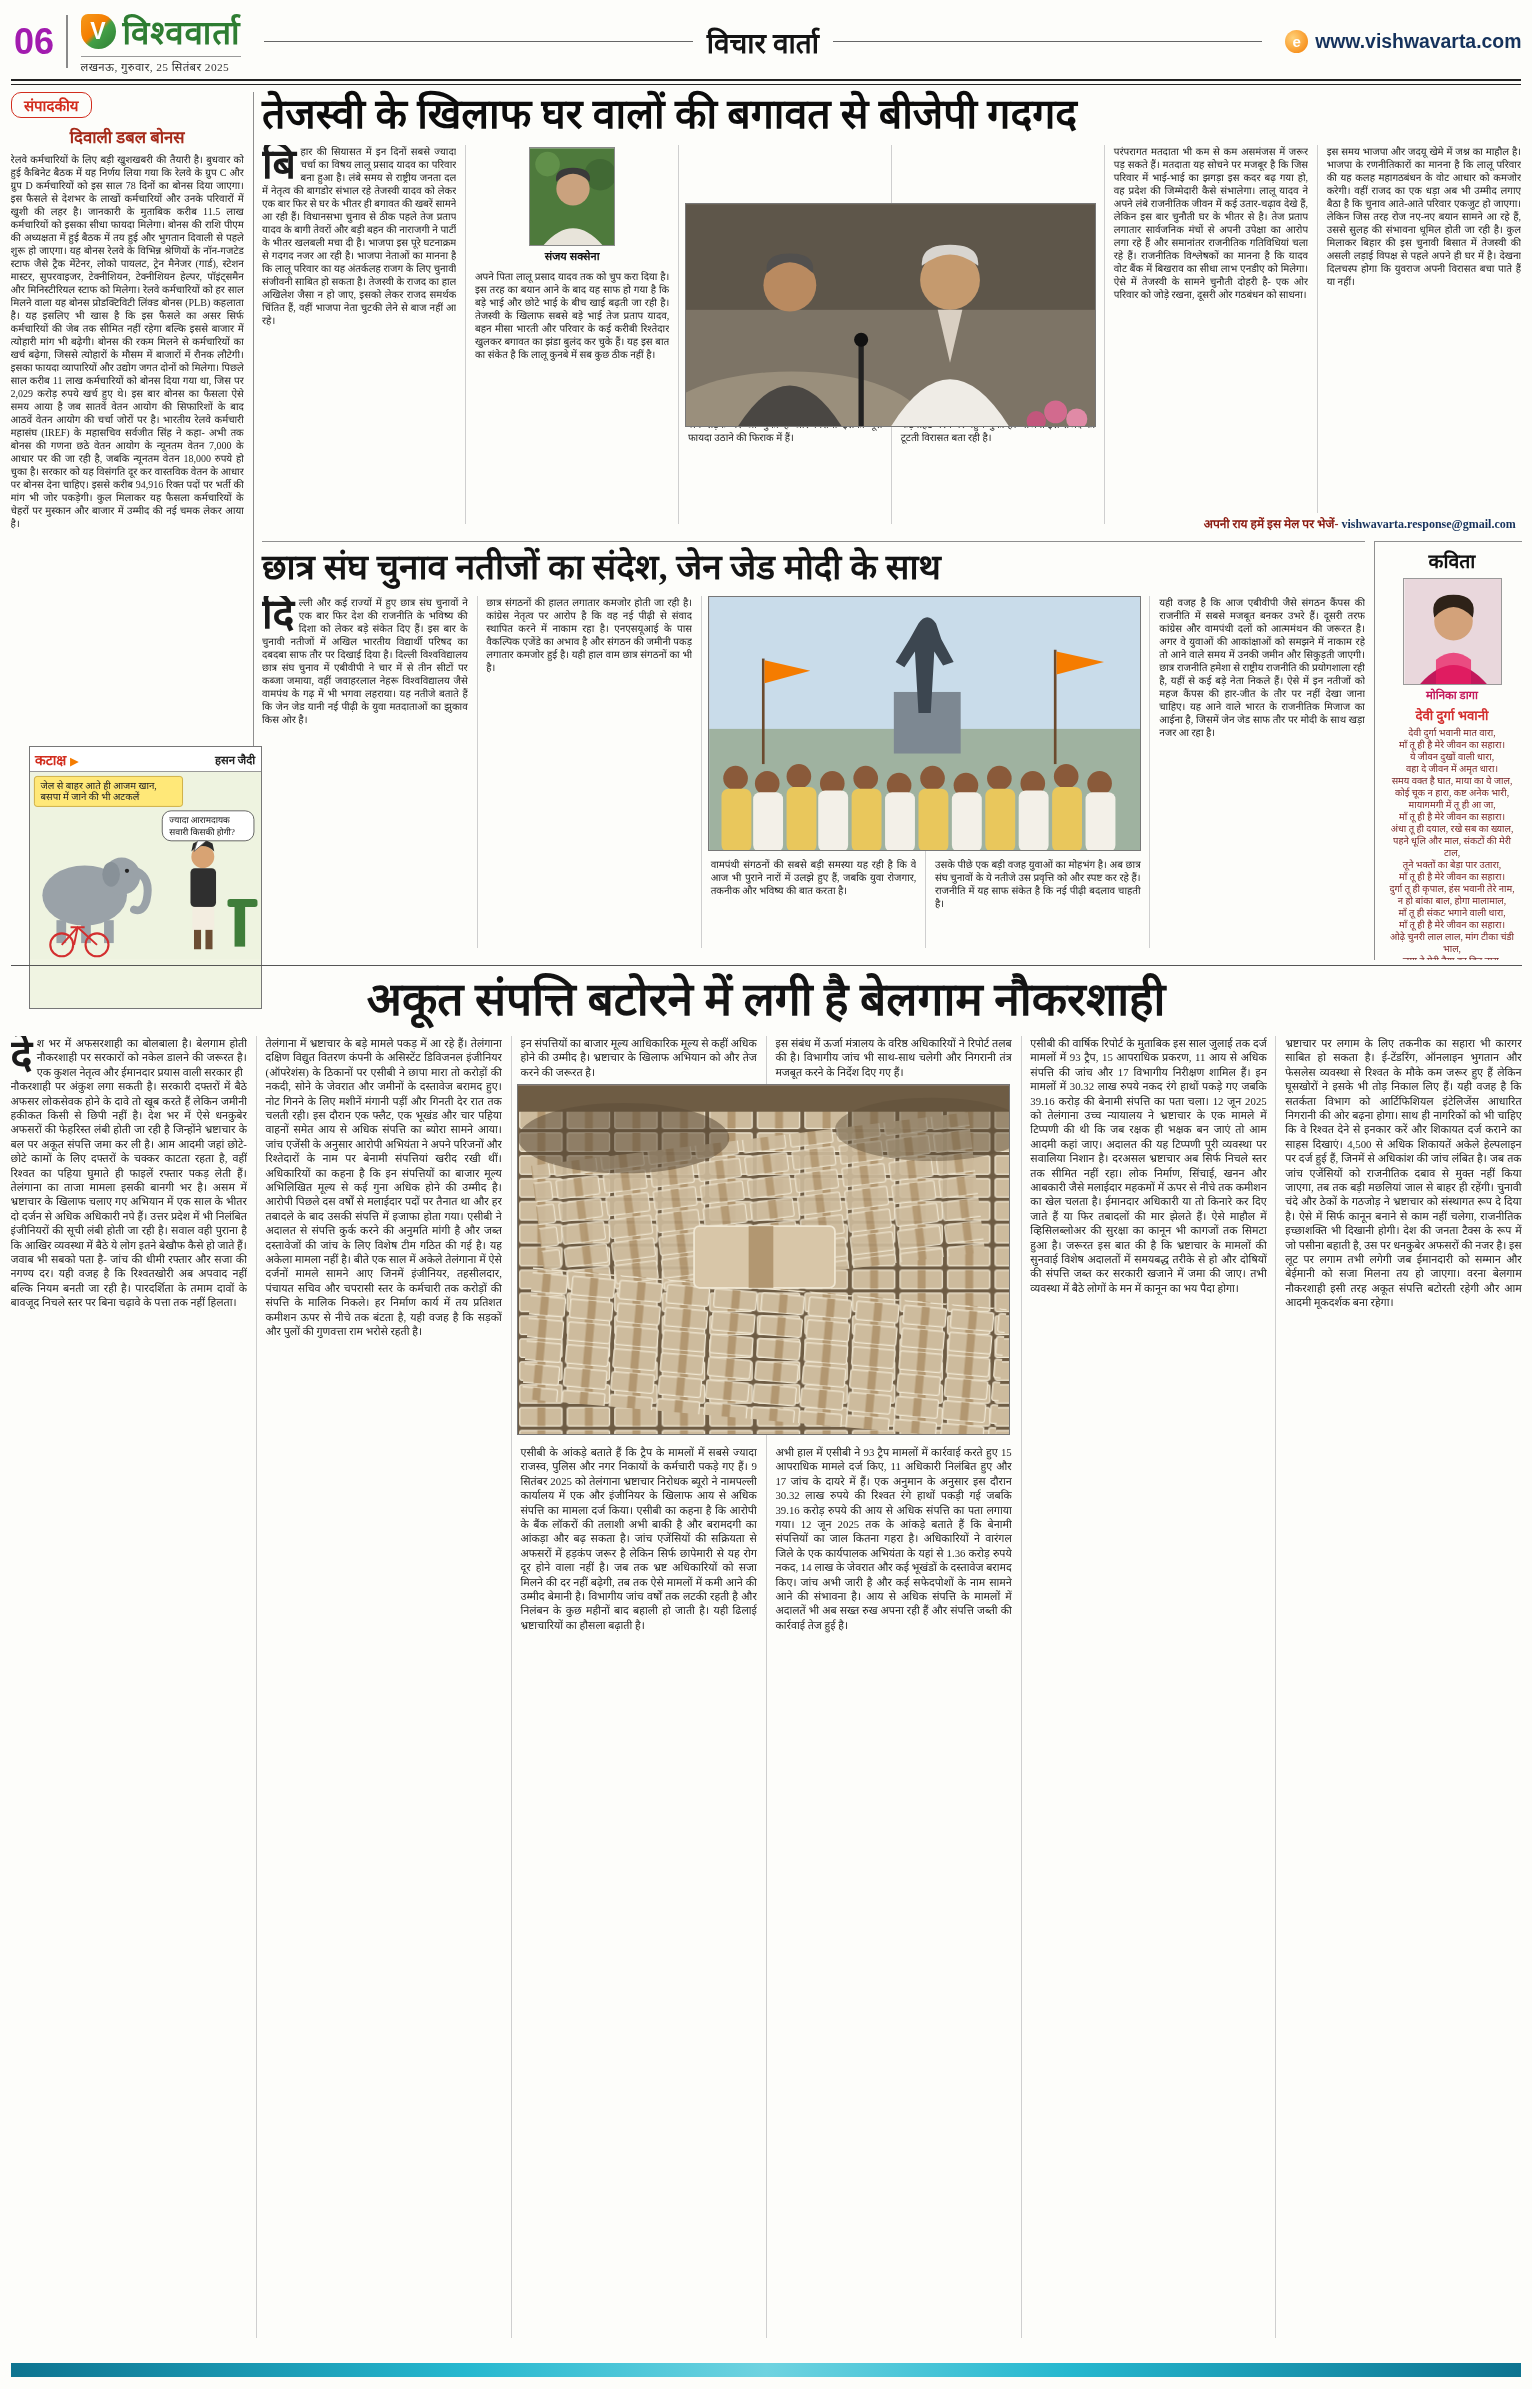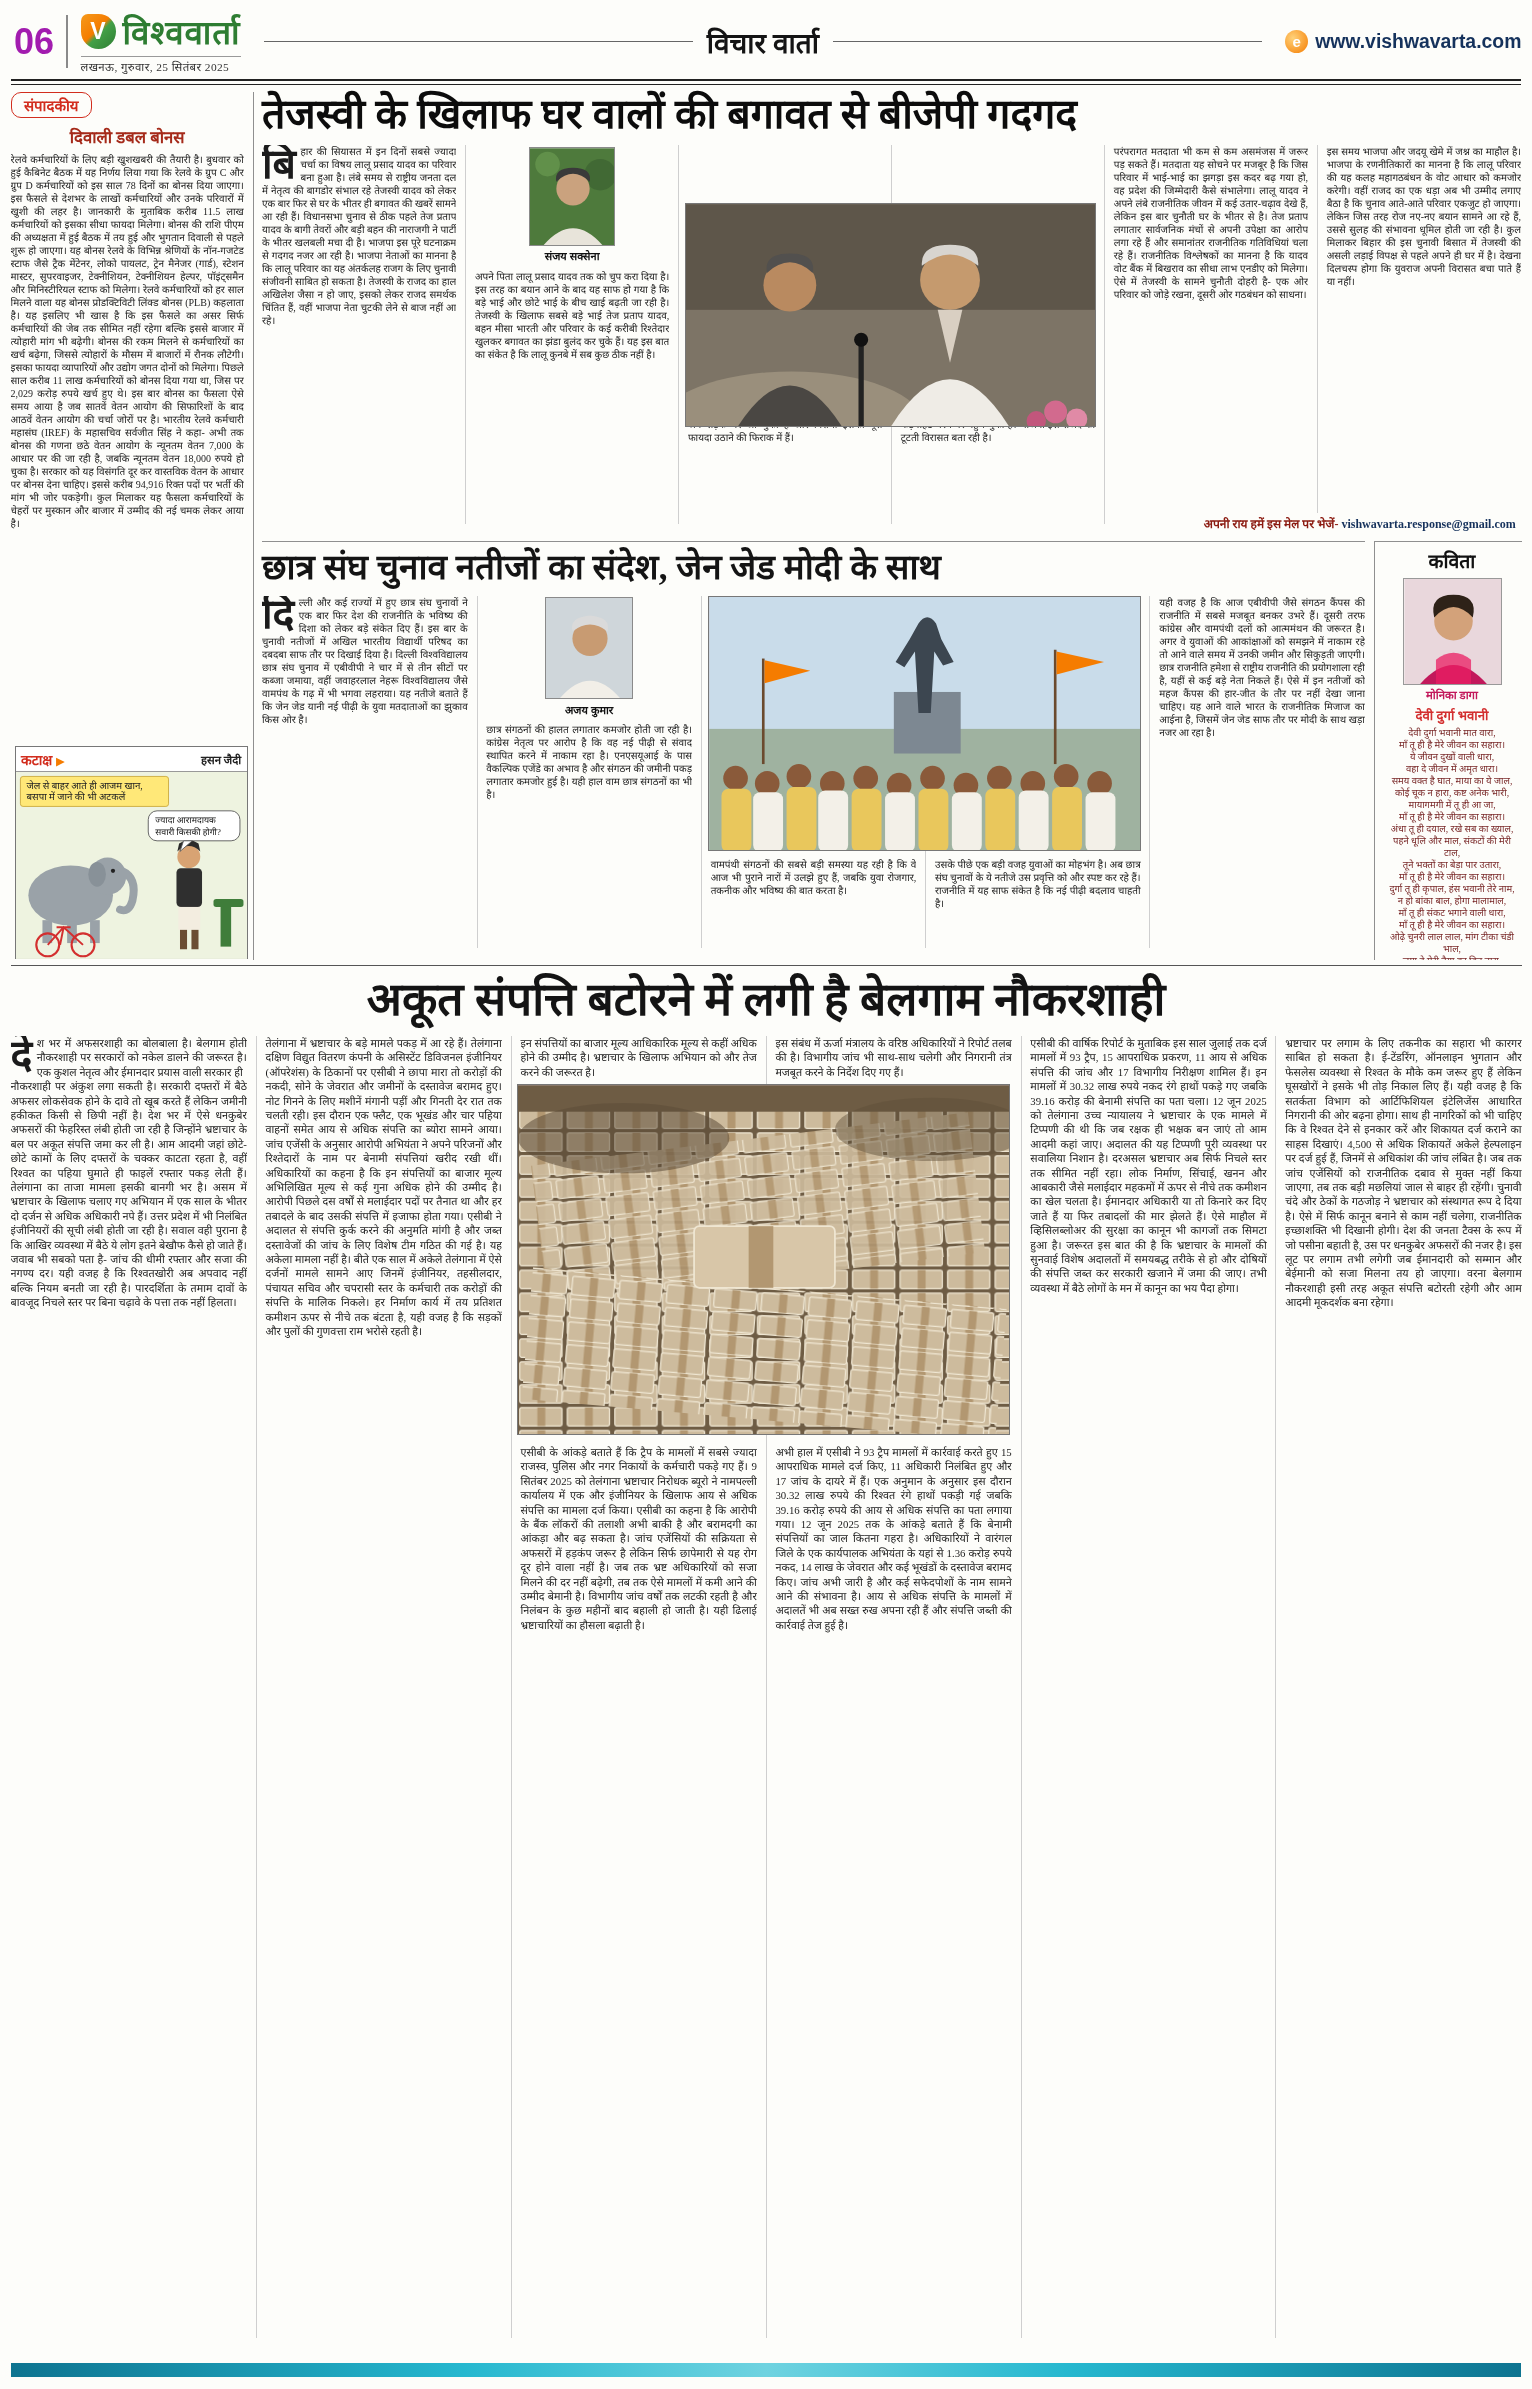--- a/index.html
+++ b/index.html
@@ -34,21 +34,21 @@
   .author .ph { margin:0 auto 2.6px auto; border:0.9px solid #8a8a8a; overflow:hidden; background:#ddd; }
   .author .nm { font-size:11px; font-weight:bold; color:#111; font-family:"Liberation Sans", sans-serif; }
   .bigphoto { position:absolute; border:0.9px solid #777; overflow:hidden; background:#cbb; }
 
   
   .left-col { position:absolute; left:10.6px; top:92px; width:243px; height:868px; border-right:0.9px solid #8f8f8f; padding-right:8.8px; }
   .edit-label { display:inline-block; border:1.8px solid #d22d1e; color:#d22d1e; font-weight:bold; font-size:15px; padding:1.8px 12.3px; border-radius:10px; font-family:"Liberation Sans", sans-serif; }
   .edit-title { text-align:center; font-size:16.7px; font-weight:bold; color:#a52a1a; margin:7px 0 5.3px 0; }
   .edit-body { height:564px; overflow:hidden; }
 
-  .satire-box { position:absolute; left:4px; top:654px; width:233px; height:213px; border:0.9px solid #777; background:#f0f4e2; }
+  .satire-box { position:absolute; left:18px; top:654px; width:233px; height:263px; border:0.9px solid #777; background:#f0f4e2; }
   .satire-hdr { display:flex; justify-content:space-between; align-items:center; padding:2.6px 5.3px; background:#fff; border-bottom:0.9px solid #999; }
   .satire-label { color:#d22d1e; font-weight:bold; font-size:14px; font-family:"Liberation Sans", sans-serif; }
   .satire-arrow { color:#f57c00; font-size:11.4px; margin-left:3.5px; }
   .satire-author { font-size:11.4px; font-weight:bold; color:#222; }
 
   
   .art1 { position:absolute; left:262px; top:92px; width:1259px; height:442px; }
   .art1 h1 { font-size:41px; line-height:1.1; font-weight:bold; color:#0c0c0c; }
   .art1 .cols { margin-top:8px; height:379px; }
   .art1 .photo-pol { left:423px; top:58px; width:411px; height:224px; }
@@ -223,31 +223,20 @@
     </div>
   </div>
 
   <div class="art2">
     <h2>छात्र संघ चुनाव नतीजों का संदेश, जेन जेड मोदी के साथ</h2>
     <div class="cols">
       <div class="col">
         <p class="btxt"><span class="dropcap">दि</span><span>ल्ली और कई राज्यों में हुए छात्र संघ चुनावों ने एक बार फिर देश की राजनीति के भविष्य की दिशा को लेकर बड़े संकेत दिए हैं। इस बार के चुनावी नतीजों में अखिल भारतीय विद्यार्थी परिषद का दबदबा साफ तौर पर दिखाई दिया है। दिल्ली विश्वविद्यालय छात्र संघ चुनाव में एबीवीपी ने चार में से तीन सीटों पर कब्जा जमाया, वहीं जवाहरलाल नेहरू विश्वविद्यालय जैसे वामपंथ के गढ़ में भी भगवा लहराया। यह नतीजे बताते हैं कि जेन जेड यानी नई पीढ़ी के युवा मतदाताओं का झुकाव किस ओर है।</span></p>
       </div>
       <div class="col">
-        <div class="author">
-          <div class="ph" style="width:88px;height:102px;">
-            <svg width="88" height="102" viewBox="0 0 100 116">
-                <rect width="100" height="116" fill="#cfd6da"></rect>
-                <circle cx="50" cy="46" r="20" fill="#c89b72"></circle>
-                <path d="M30 38 q20 -16 40 0 q4 -16 -20 -18 q-24 2 -20 18" fill="#dadada"></path>
-                <path d="M14 116 q36 -44 72 0 z" fill="#f2efe8"></path>
-              </svg>
-          </div>
-          <div class="nm">अजय कुमार</div>
-        </div>
         <p class="btxt">छात्र संगठनों की हालत लगातार कमजोर होती जा रही है। कांग्रेस नेतृत्व पर आरोप है कि वह नई पीढ़ी से संवाद स्थापित करने में नाकाम रहा है। एनएसयूआई के पास वैकल्पिक एजेंडे का अभाव है और संगठन की जमीनी पकड़ लगातार कमजोर हुई है। यही हाल वाम छात्र संगठनों का भी है।</p>
       </div>
       <div class="col pad-stu">
         <p class="btxt">वामपंथी संगठनों की सबसे बड़ी समस्या यह रही है कि वे आज भी पुराने नारों में उलझे हुए हैं, जबकि युवा रोजगार, तकनीक और भविष्य की बात करता है।</p>
       </div>
       <div class="col pad-stu">
         <p class="btxt">उसके पीछे एक बड़ी वजह युवाओं का मोहभंग है। अब छात्र संघ चुनावों के ये नतीजे उस प्रवृत्ति को और स्पष्ट कर रहे हैं। राजनीति में यह साफ संकेत है कि नई पीढ़ी बदलाव चाहती है।</p>
       </div>
       <div class="col">
         <p class="btxt">यही वजह है कि आज एबीवीपी जैसे संगठन कैंपस की राजनीति में सबसे मजबूत बनकर उभरे हैं। दूसरी तरफ कांग्रेस और वामपंथी दलों को आत्ममंथन की जरूरत है। अगर वे युवाओं की आकांक्षाओं को समझने में नाकाम रहे तो आने वाले समय में उनकी जमीन और सिकुड़ती जाएगी। छात्र राजनीति हमेशा से राष्ट्रीय राजनीति की प्रयोगशाला रही है, यहीं से कई बड़े नेता निकले हैं। ऐसे में इन नतीजों को महज कैंपस की हार-जीत के तौर पर नहीं देखा जाना चाहिए। यह आने वाले भारत के राजनीतिक मिजाज का आईना है, जिसमें जेन जेड साफ तौर पर मोदी के साथ खड़ा नजर आ रहा है।</p>

